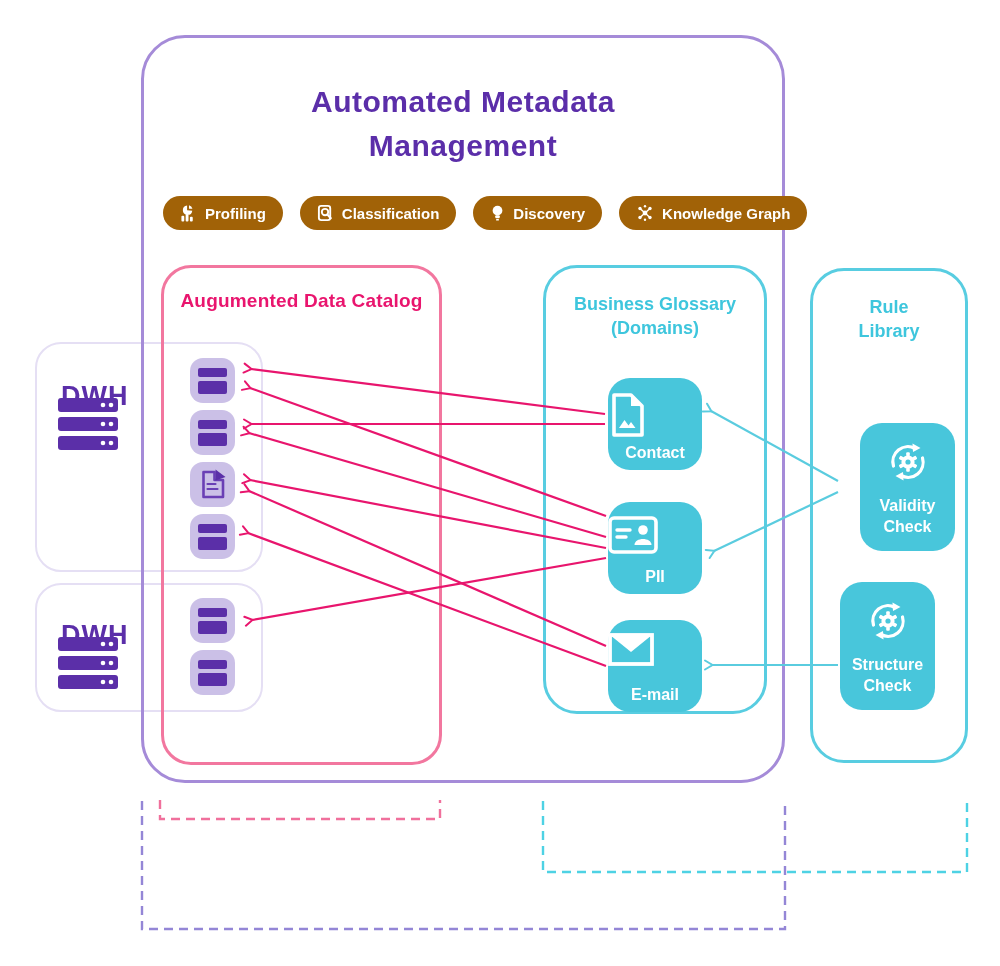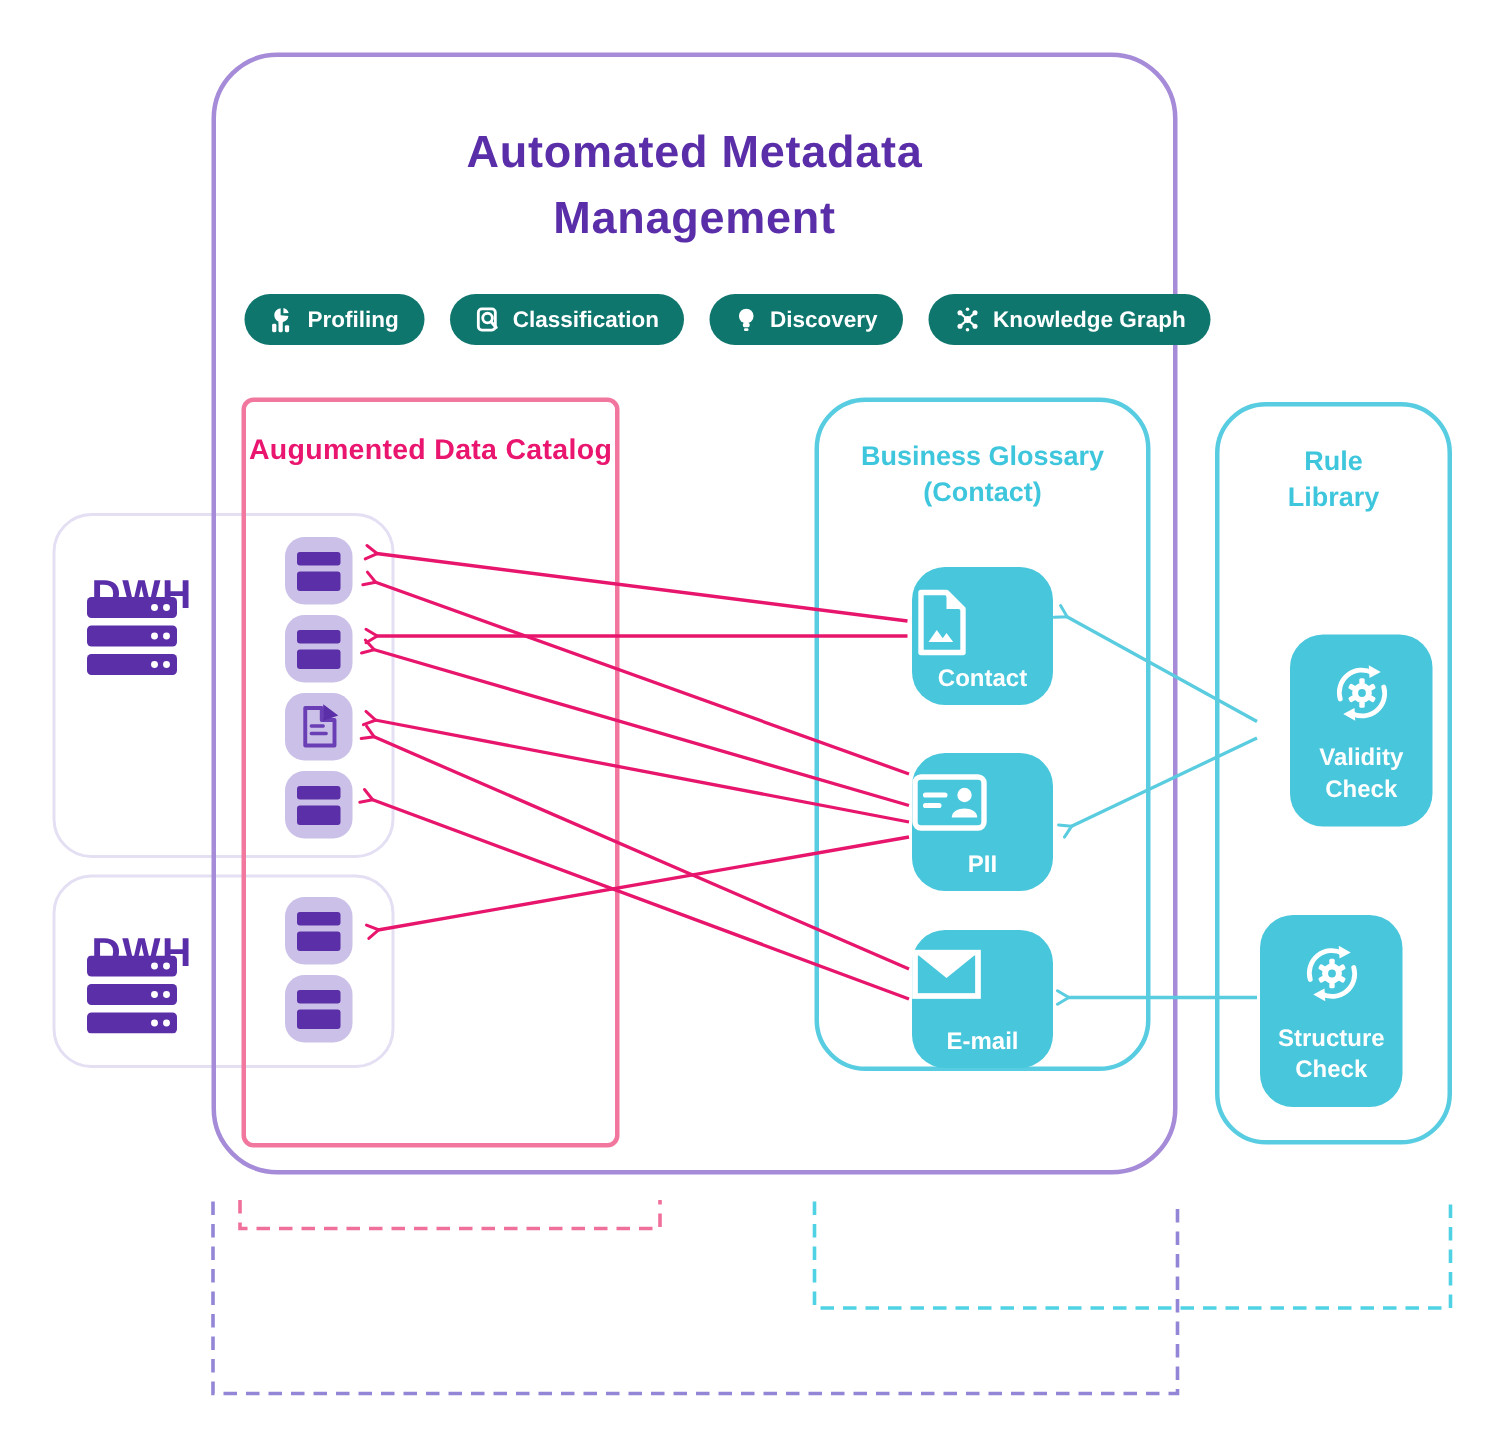--- a/index.html
+++ b/index.html
@@ -12,27 +12,27 @@
     position:absolute;left:141px;top:35px;width:644px;height:748px;
     border:3px solid #a58bd8;border-radius:44px;box-sizing:border-box;background:transparent;
   }
   .amm-title{
     position:absolute;left:0;top:42px;width:100%;text-align:center;
     color:#5b2ea9;font-size:30px;font-weight:800;line-height:44px;letter-spacing:.5px;
   }
   .pills{position:absolute;left:19px;top:158px;display:flex;gap:17px;}
   .pill{
     display:flex;align-items:center;gap:8px;height:34px;padding:0 17px;
-    background:#0f766e;border-radius:17px;color:#ffffff;font-size:15px;font-weight:700;white-space:nowrap;
+    background:#a16207;border-radius:17px;color:#ffffff;font-size:15px;font-weight:700;white-space:nowrap;
   }
   .pill svg{display:block;}
   
   .catalog-box{
-    position:absolute;left:161px;top:265px;width:252px;height:500px;
-    border:3px solid #f2779f;border-radius:8px;box-sizing:border-box;background:transparent;
+    position:absolute;left:161px;top:265px;width:281px;height:500px;
+    border:3px solid #f2779f;border-radius:30px;box-sizing:border-box;background:transparent;
   }
   .catalog-title{
     position:absolute;left:0;top:22px;width:100%;text-align:center;
     color:#e9156e;font-size:19px;font-weight:800;letter-spacing:.2px;
   }
   
   .glossary-box{
     position:absolute;left:543px;top:265px;width:224px;height:449px;
     border:3px solid #58cde1;border-radius:34px;box-sizing:border-box;background:transparent;
   }
@@ -206,21 +206,21 @@
       <span class="bar b2"></span>
     </div>
   <div class="cat-tile" style="left:190px;top:650px;">
       <span class="bar b1"></span>
       <span class="bar b2"></span>
     </div>
 
   <div class="glossary-box">
     <div class="teal-title">
       <div>Business Glossary</div>
-      <div>(Contact)</div>
+      <div>(Domains)</div>
     </div>
   </div>
   <div class="teal-tile" style="left:608px;top:378px;">
     <svg class="glyph" width="40" height="48" viewBox="0 0 40 48">
       <path d="M6 4 h17 l11 11 v29 h-28 z" fill="none" stroke="#fff" stroke-width="3.6" stroke-linejoin="round"></path>
       <path d="M23 4 v11 h11 z" fill="#fff"></path>
       <path d="M11 37 l5.5 -8 4 5.5 2.5 -3.5 4.5 6 z" fill="#fff"></path>
     </svg>
     <div class="tile-label">Contact</div>
   </div>
@@ -266,21 +266,21 @@
           <rect x="-1.8" y="-9.8" width="3.6" height="4" rx="1" transform="rotate(300)"></rect>
         </g>
         <circle r="2.6" fill="#48c6db"></circle>
       </g>
     </svg>
     <div class="tile-label2">
       <div>Validity</div>
       <div>Check</div>
     </div>
   </div>
-  <div class="teal-tile-tall" style="left:840px;top:582px;margin-top:28px;">
+  <div class="teal-tile-tall" style="left:840px;top:582px;">
     <svg class="glyph" width="46" height="46" viewBox="0 0 46 46">
       <g stroke="#fff" stroke-width="3.2" fill="none" stroke-linecap="round">
         <path d="M8.5 27 A15 15 0 0 1 30 9.5"></path>
         <path d="M37.5 19 A15 15 0 0 1 16 36.5"></path>
       </g>
       <path d="M27.5 4.5 l8 4.5 -7.5 4 z" fill="#fff"></path>
       <path d="M18.5 41.5 l-8 -4.5 7.5 -4 z" fill="#fff"></path>
       <g transform="translate(23,23)">
         <circle r="6.6" fill="#fff"></circle>
         <g fill="#fff">

